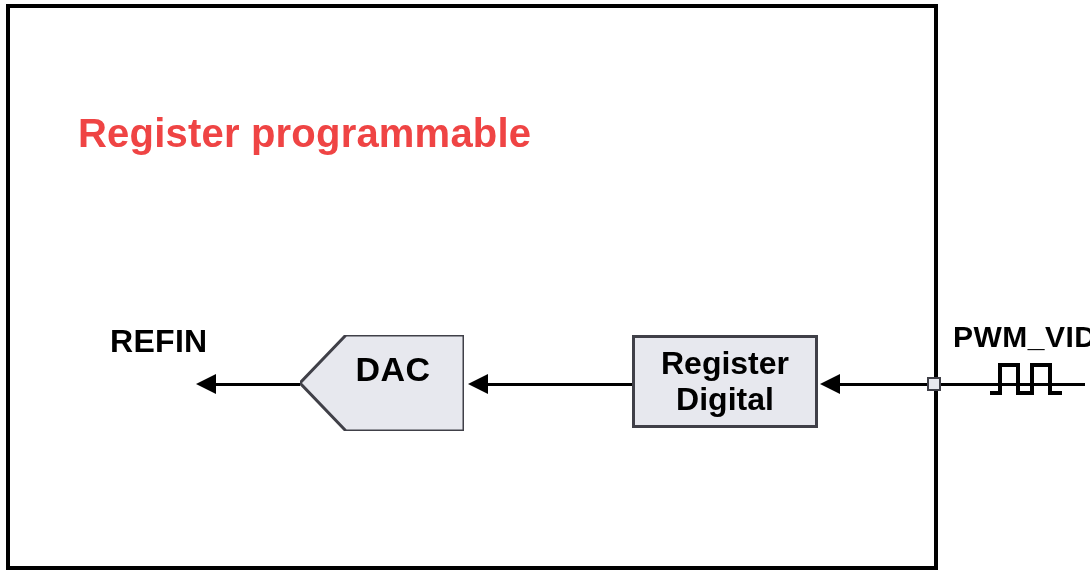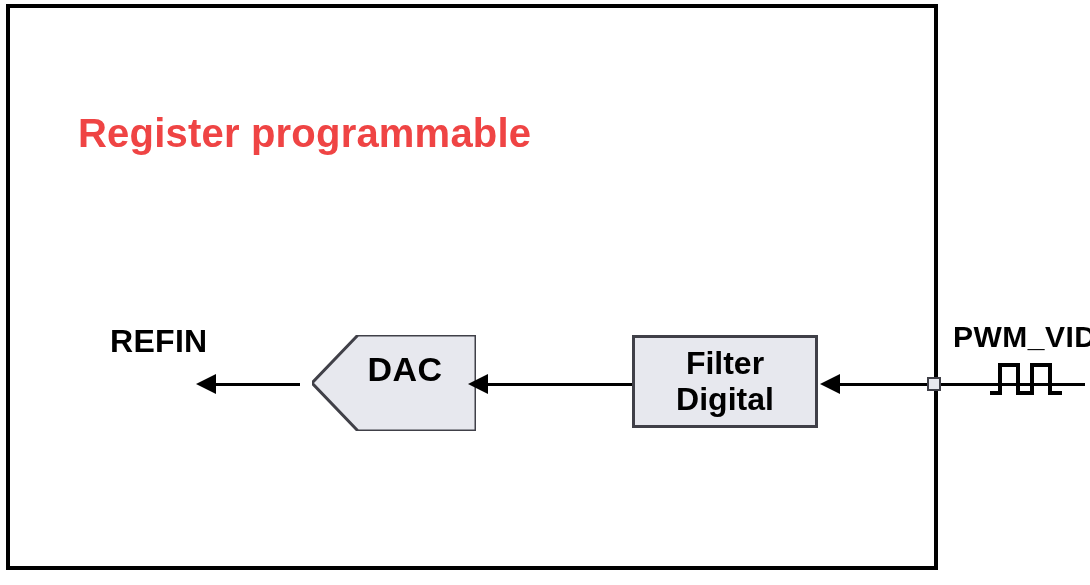--- a/index.html
+++ b/index.html
@@ -57,21 +57,21 @@
     text-align: center;
     font-weight: 700;
     font-size: 32px;
     line-height: 1.1;
     color: #000;
   }
 
   
   .dac-shape {
     position: absolute;
-    left: 312px;
+    left: 300px;
     top: 335px;
     width: 164px;
     height: 68px;
   }
   .dac-label {
     position: absolute;
     left: 0; top: 0; right: 0; bottom: 0;
     display: flex;
     align-items: center;
     justify-content: center;
@@ -133,21 +133,21 @@
     <polygon points="0,48 46,0 164,0 164,96 46,96" fill="#e7e8ee" stroke="#404048" stroke-width="3"></polygon>
   </svg>
   <div class="dac-label">DAC</div>
 </div>
 
 <div class="hline" style="left:486px; top:383px; width:146px;"></div>
 <div class="arrow-head-left" style="left:468px; top:374px;"></div>
 
 <div class="digital-filter">
   <div>
-    <span>Filter</span><br>
+    <span>Register</span><br>
     <span>Digital</span>
   </div>
 </div>
 
 <div class="hline" style="left:838px; top:383px; width:96px;"></div>
 <div class="arrow-head-left" style="left:820px; top:374px;"></div>
 
 <div class="pin" style="left:927px; top:377px;"></div>
 
 <div class="hline" style="left:941px; top:383px; width:144px;"></div>

